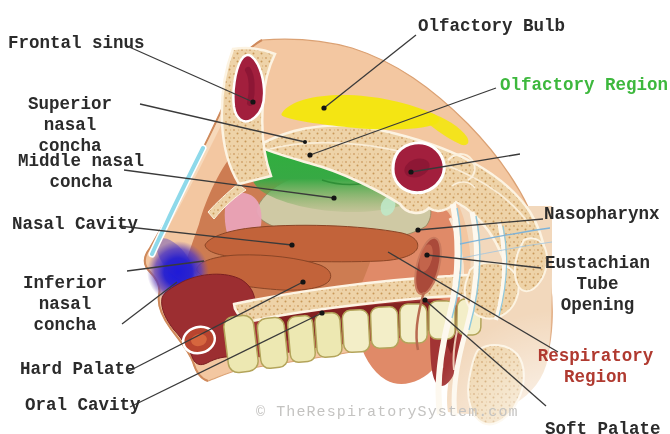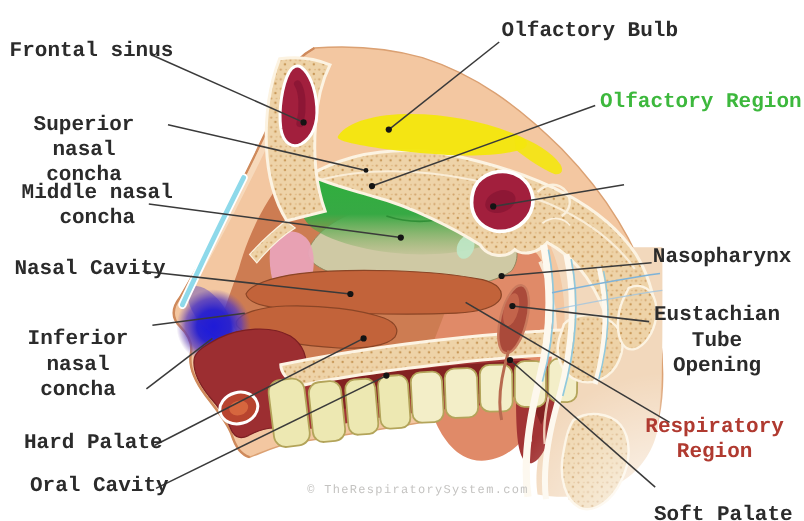--- a/index.html
+++ b/index.html
@@ -5,21 +5,21 @@
   html,body{margin:0;padding:0;background:#fff;}
   .stage{position:relative;width:670px;height:434px;overflow:hidden;background:#fff;
          font-family:Liberation Mono, monospace;}
   svg{position:absolute;left:0;top:0;}
   .lbl{position:absolute;font-size:17.5px;font-weight:600;color:#2b2b2b;line-height:21px;
        white-space:pre-line;}
   .lbl.center{text-align:center;}
   .lbl.green{color:#3db83d;}
   .lbl.blue{color:#4343bd;}
   .lbl.red{color:#b03a30;}
-  .watermark{position:absolute;font-size:10px;color:#c4c3c1;letter-spacing:1.1px;}
+  .watermark{position:absolute;font-size:15px;color:#c4c3c1;letter-spacing:1.1px;}
 </style>
 </head>
 <body>
 
 <div class="stage">
 <svg width="670" height="434" viewBox="0 0 670 434">
   <defs>
     <pattern id="bonetex" width="8" height="8" patternUnits="userSpaceOnUse">
       <rect width="8" height="8" fill="#eed3a8"></rect>
       <circle cx="2" cy="2" r="0.9" fill="#d0a068"></circle>

